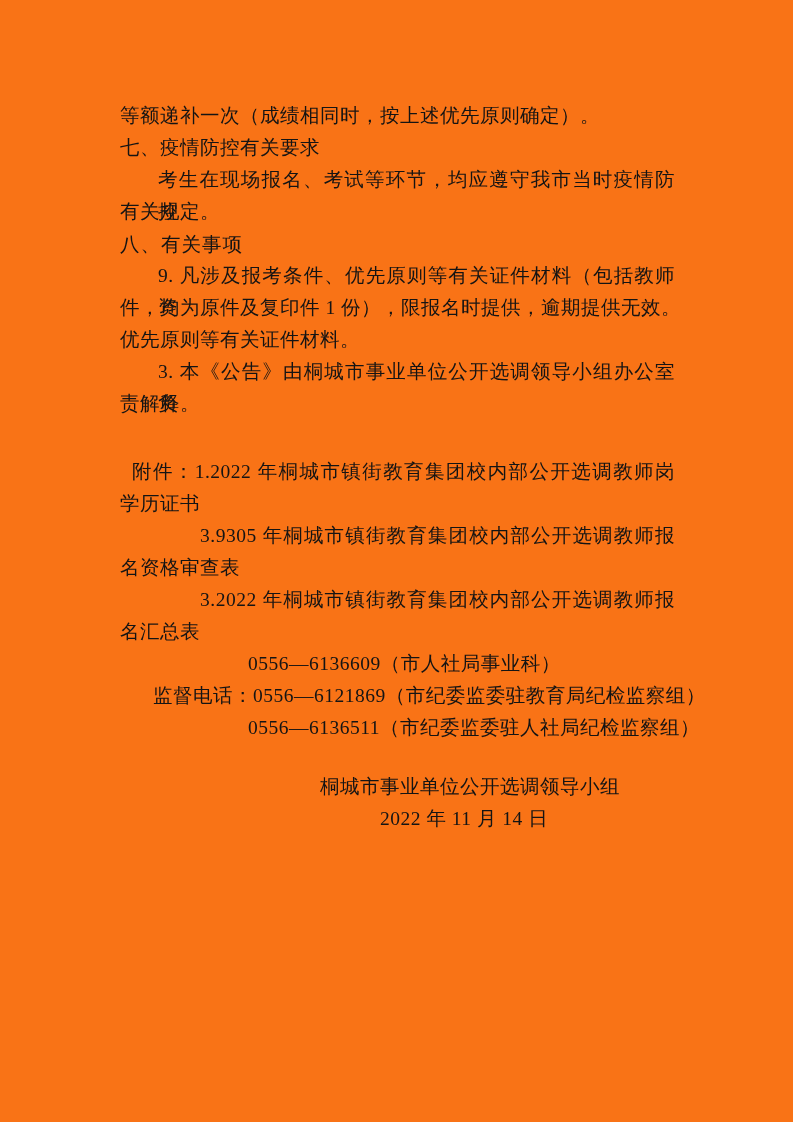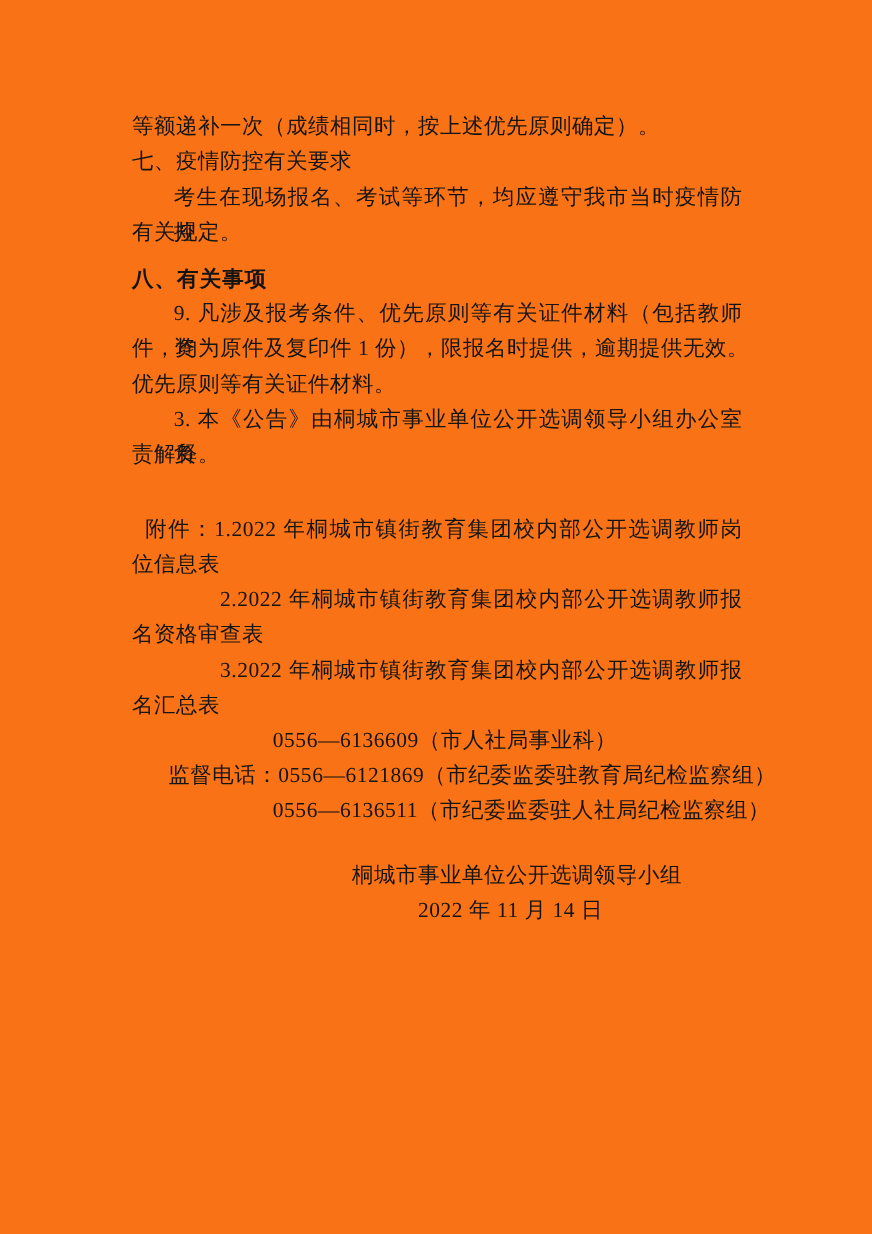--- a/index.html
+++ b/index.html
@@ -39,46 +39,45 @@
   .ind-fj   { padding-left: 12px;  }  
   .ind-att  { padding-left: 80px;  }  
   .ind-tel  { padding-left: 33px;  }  
   .ind-tel2 { padding-left: 128px; }  
   .sig1     { padding-left: 200px; }  
   .sig2     { padding-left: 260px; }  
   .gap-attach { margin-top: 36px; }
   .gap-tel    { margin-top: 38px; }
   .gap-sig    { margin-top: 27px; }
   .head-bold {
-    font-weight: 700;
+    font-weight: 400;
     font-family: "Liberation Sans", sans-serif;
     letter-spacing: 1px;
-    margin-top: 10px;
   }
 </style>
 </head>
 <body>
 
 <div class="page">
   <div class="doc-body">
 
     <div class="ln">等额递补一次（成绩相同时，按上述优先原则确定）。</div>
     <div class="ln">七、疫情防控有关要求</div>
     <div class="ln ind2 just">考生在现场报名、考试等环节，均应遵守我市当时疫情防控</div>
     <div class="ln">有关规定。</div>
     <div class="ln head-bold">八、有关事项</div>
     <div class="ln ind2 just">9. 凡涉及报考条件、优先原则等有关证件材料（包括教师资</div>
     <div class="ln">件，均为原件及复印件 1 份），限报名时提供，逾期提供无效。</div>
     <div class="ln">优先原则等有关证件材料。</div>
     <div class="ln ind2 just">3. 本《公告》由桐城市事业单位公开选调领导小组办公室负</div>
     <div class="ln">责解释。</div>
 
     <div class="ln ind-fj just gap-attach">附件：1.2022 年桐城市镇街教育集团校内部公开选调教师岗</div>
-    <div class="ln">位信息表</div>
-    <div class="ln ind-att just">2.2022 年桐城市镇街教育集团校内部公开选调教师报</div>
+    <div class="ln">学历证书</div>
+    <div class="ln ind-att just">3.9305 年桐城市镇街教育集团校内部公开选调教师报</div>
     <div class="ln">名资格审查表</div>
     <div class="ln ind-att just">3.2022 年桐城市镇街教育集团校内部公开选调教师报</div>
     <div class="ln">名汇总表</div>
 
     <div class="ln ind-tel2">0556—6136609（市人社局事业科）</div>
     <div class="ln ind-tel">监督电话：0556—6121869（市纪委监委驻教育局纪检监察组）</div>
     <div class="ln ind-tel2">0556—6136511（市纪委监委驻人社局纪检监察组）</div>
 
     <div class="ln sig1 gap-sig">桐城市事业单位公开选调领导小组</div>
     <div class="ln sig2">2022 年 11 月 14 日</div>

